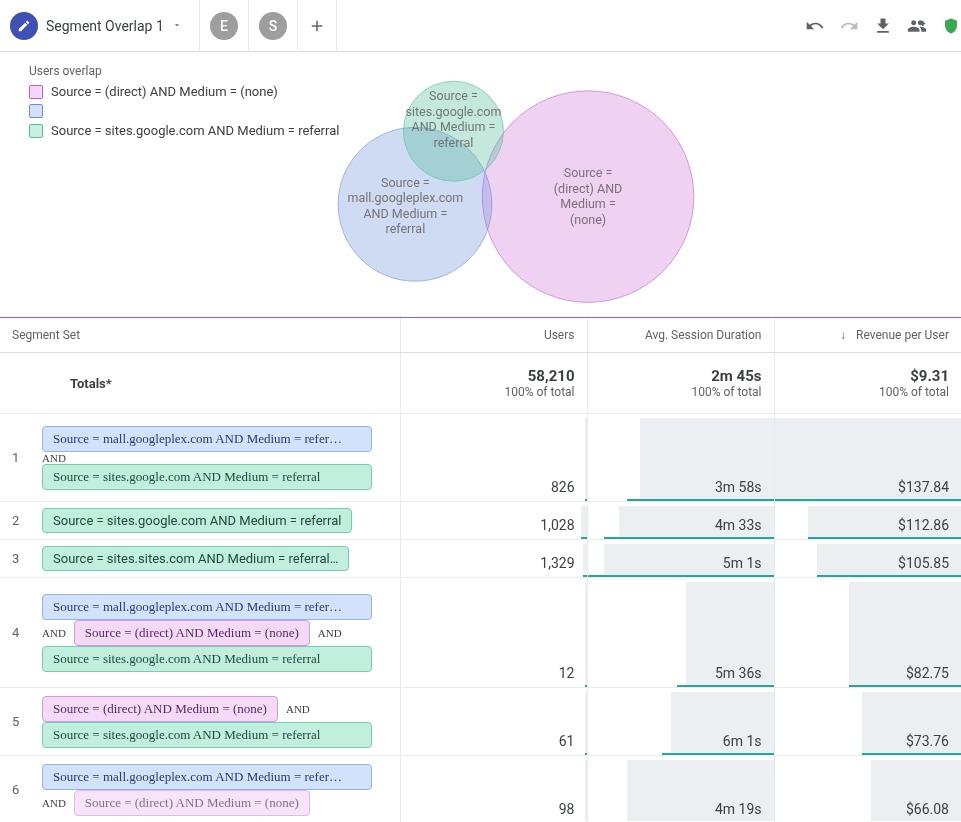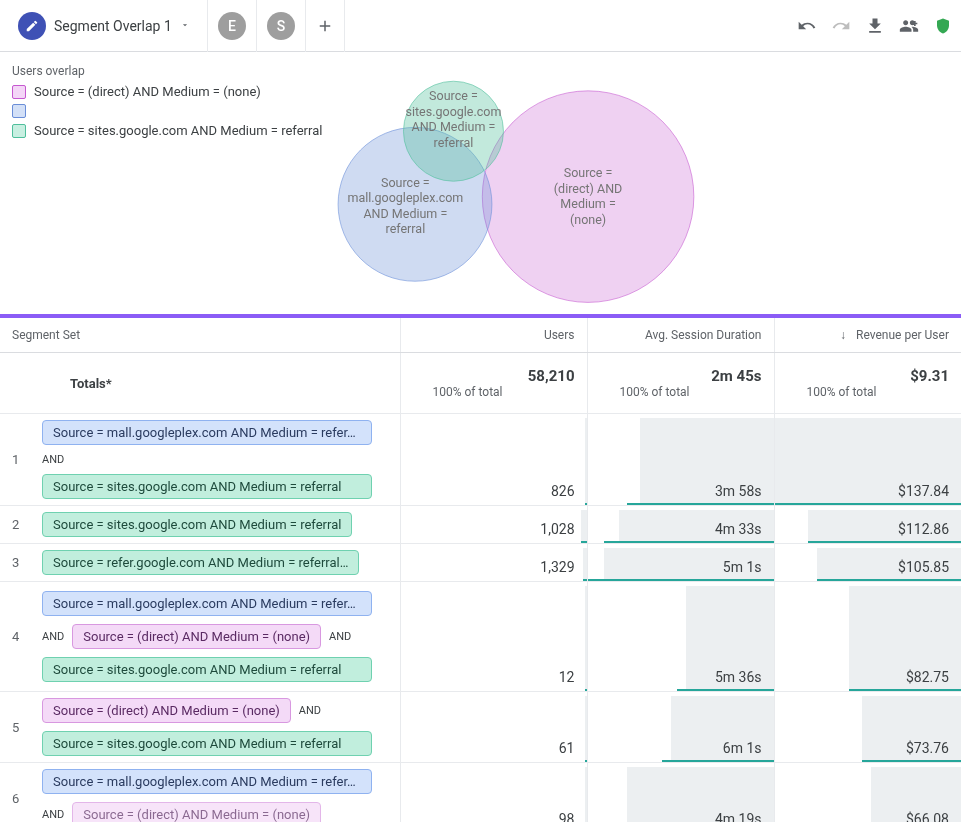--- a/index.html
+++ b/index.html
@@ -9,21 +9,21 @@
     color: #3c4043;
     background: #fff;
     width: 961px;
   }
   
   .topbar {
     display: flex;
     align-items: center;
     height: 52px;
     border-bottom: 1px solid #dadce0;
-    padding: 0 8px;
+    padding: 0 0;
   }
   .tab {
     display: flex;
     align-items: center;
     height: 52px;
     padding: 0 10px;
     gap: 8px;
     border-right: 1px solid #e8eaed;
   }
   .tab.main { min-width: 200px; }
@@ -43,22 +43,22 @@
   }
   .topbar-right {
     margin-left: auto;
     display: flex; gap: 14px; align-items: center;
     color: #5f6368;
   }
   .icon-btn { width: 20px; height: 20px; display:flex; align-items:center; justify-content:center; cursor:pointer; }
 
   
   .panel {
-    border-bottom: 4px solid #8b5cf6;
-    padding: 12px 12px 8px 12px;
+    border-bottom: 1px solid #8b5cf6;
+    padding: 12px 12px 8px 29px;
     position: relative;
     height: 266px;
   }
   .legend-title { font-size: 12px; color: #5f6368; margin-bottom: 6px; }
   .legend-item { display: flex; align-items: center; gap: 8px; font-size: 13px; margin: 5px 0; color:#3c4043;}
   .legend-swatch { width: 14px; height: 14px; border: 1px solid; border-radius: 2px; }
   .sw-purple { background: #f4d6f7; border-color: #c658d0; }
   .sw-blue   { background: #d3e0f7; border-color: #6a8ed8; }
   .sw-teal   { background: #c8efe1; border-color: #4fbf9c; }
 
@@ -87,31 +87,31 @@
     padding: 6px 12px;
     border-bottom: 1px solid #e8eaed;
     border-left: 1px solid #e8eaed;
     vertical-align: bottom;
     position: relative;
   }
   td.seg { border-left: none; vertical-align: middle; }
   tr.totals td { padding-top: 14px; padding-bottom: 14px; padding-left: 32px; }
   .totals-label { font-weight: 700; padding-left: 38px; }
   .big { font-size: 15px; font-weight: 700; text-align: right; }
-  .sub { font-size: 12px; color: #5f6368; text-align: left; }
+  .sub { font-size: 12px; color: #5f6368; text-align: right; }
 
   .rownum {
     display: table-cell;
     width: 30px;
     color: #5f6368;
     font-size: 13px;
     vertical-align: middle;
     text-align: left;
   }
-  .seg-stack { display:flex; flex-direction:column; gap:8px; flex:1; }
+  .seg-stack { display:flex; flex-direction:column; flex:1;font-family:Liberation Serif, serif; }
   .segcell-row { display:flex; align-items:center; gap:8px; flex-wrap:wrap; }
   .chip {
     display: inline-block;
     padding: 4px 10px;
     border-radius: 4px;
     font-size: 13px;
     border: 1px solid;
     max-width: 330px;
     white-space: nowrap;
     overflow: hidden;
@@ -296,21 +296,21 @@
       </td>
       <td class="metric-cell"><div class="bar-bg" style="width:3%"></div><div class="bar-stripe" style="width:3%"></div><span class="metric-val">1,028</span></td>
       <td class="metric-cell"><div class="bar-bg" style="width:83%"></div><div class="bar-stripe" style="width:91%"></div><span class="metric-val">4m 33s</span></td>
       <td class="metric-cell"><div class="bar-bg" style="width:82%"></div><div class="bar-stripe" style="width:82%"></div><span class="metric-val">$112.86</span></td>
     </tr>
 
     <tr>
       <td class="seg">
         <div style="display:flex;align-items:center;">
           <span class="rownum">3</span>
-          <span class="chip teal">Source = refer.google.com AND Medium = referral…</span>
+          <span class="chip teal">Source = sites.sites.com AND Medium = referral…</span>
         </div>
       </td>
       <td class="metric-cell"><div class="bar-bg" style="width:2%"></div><div class="bar-stripe" style="width:2%"></div><span class="metric-val">1,329</span></td>
       <td class="metric-cell"><div class="bar-bg" style="width:91%"></div><div class="bar-stripe" style="width:100%"></div><span class="metric-val">5m 1s</span></td>
       <td class="metric-cell"><div class="bar-bg" style="width:77%"></div><div class="bar-stripe" style="width:77%"></div><span class="metric-val">$105.85</span></td>
     </tr>
 
     <tr class="tallrow2">
       <td class="seg">
         <div style="display:flex;align-items:center;">

